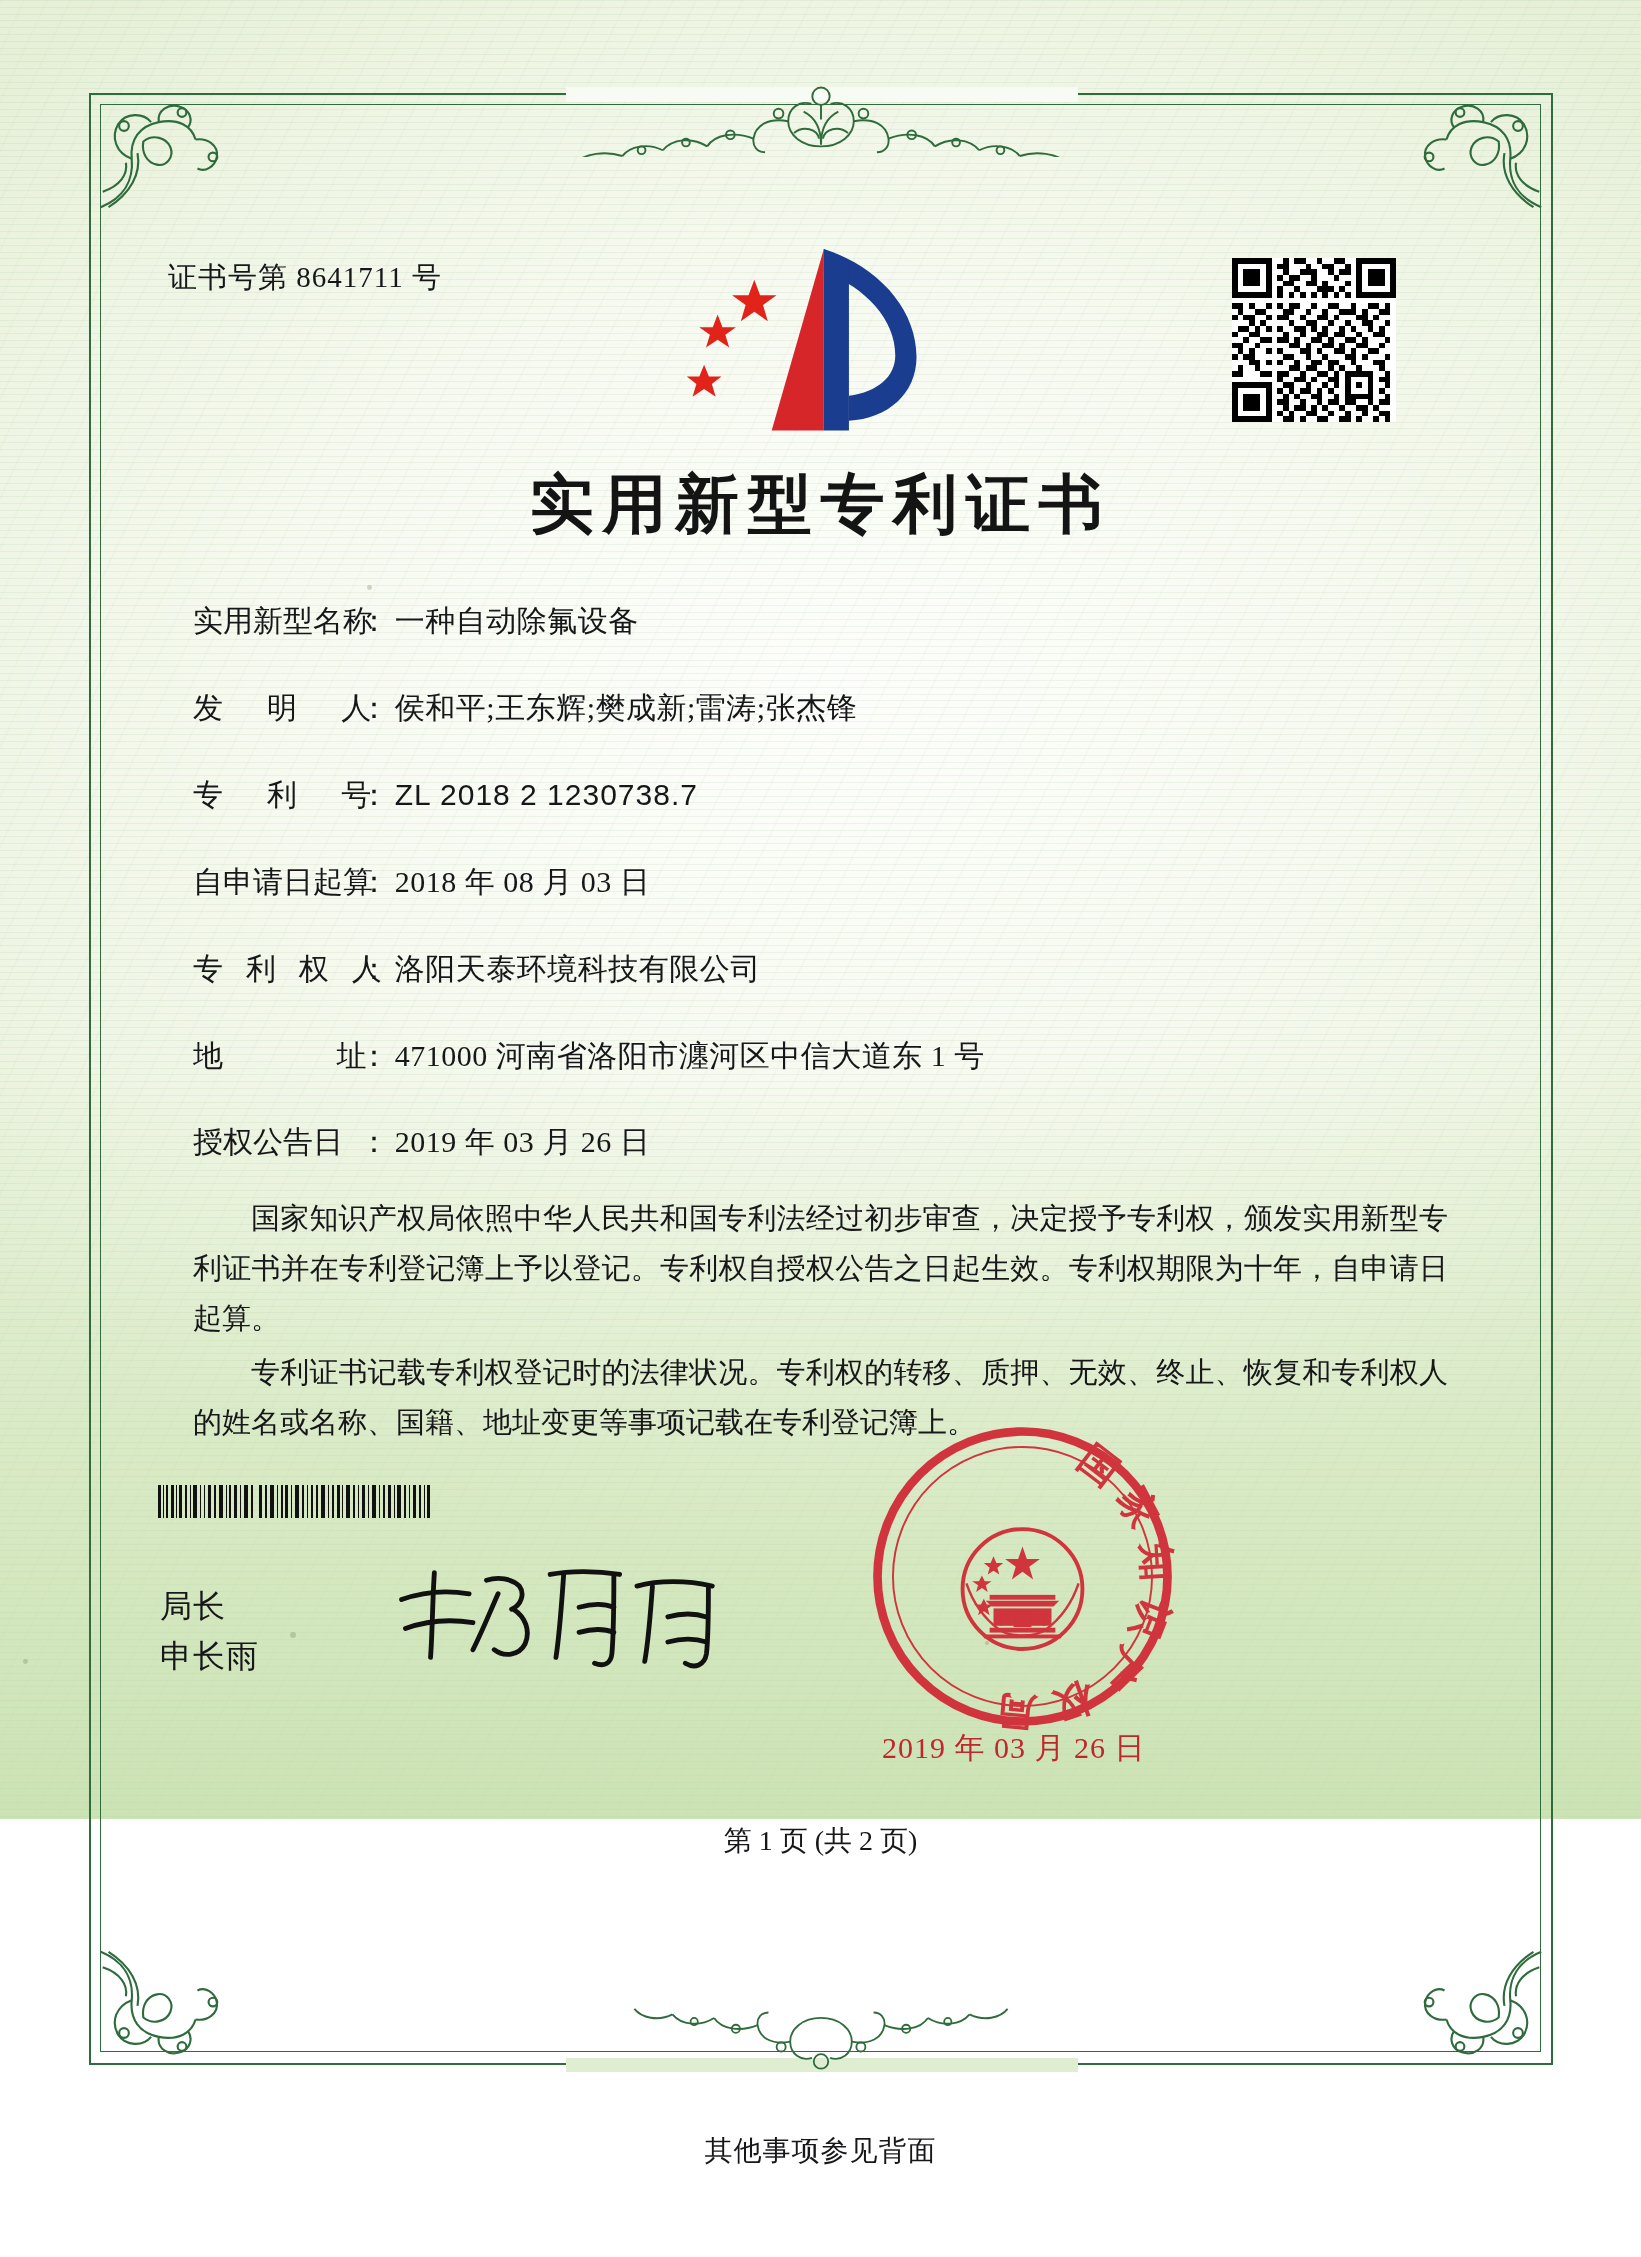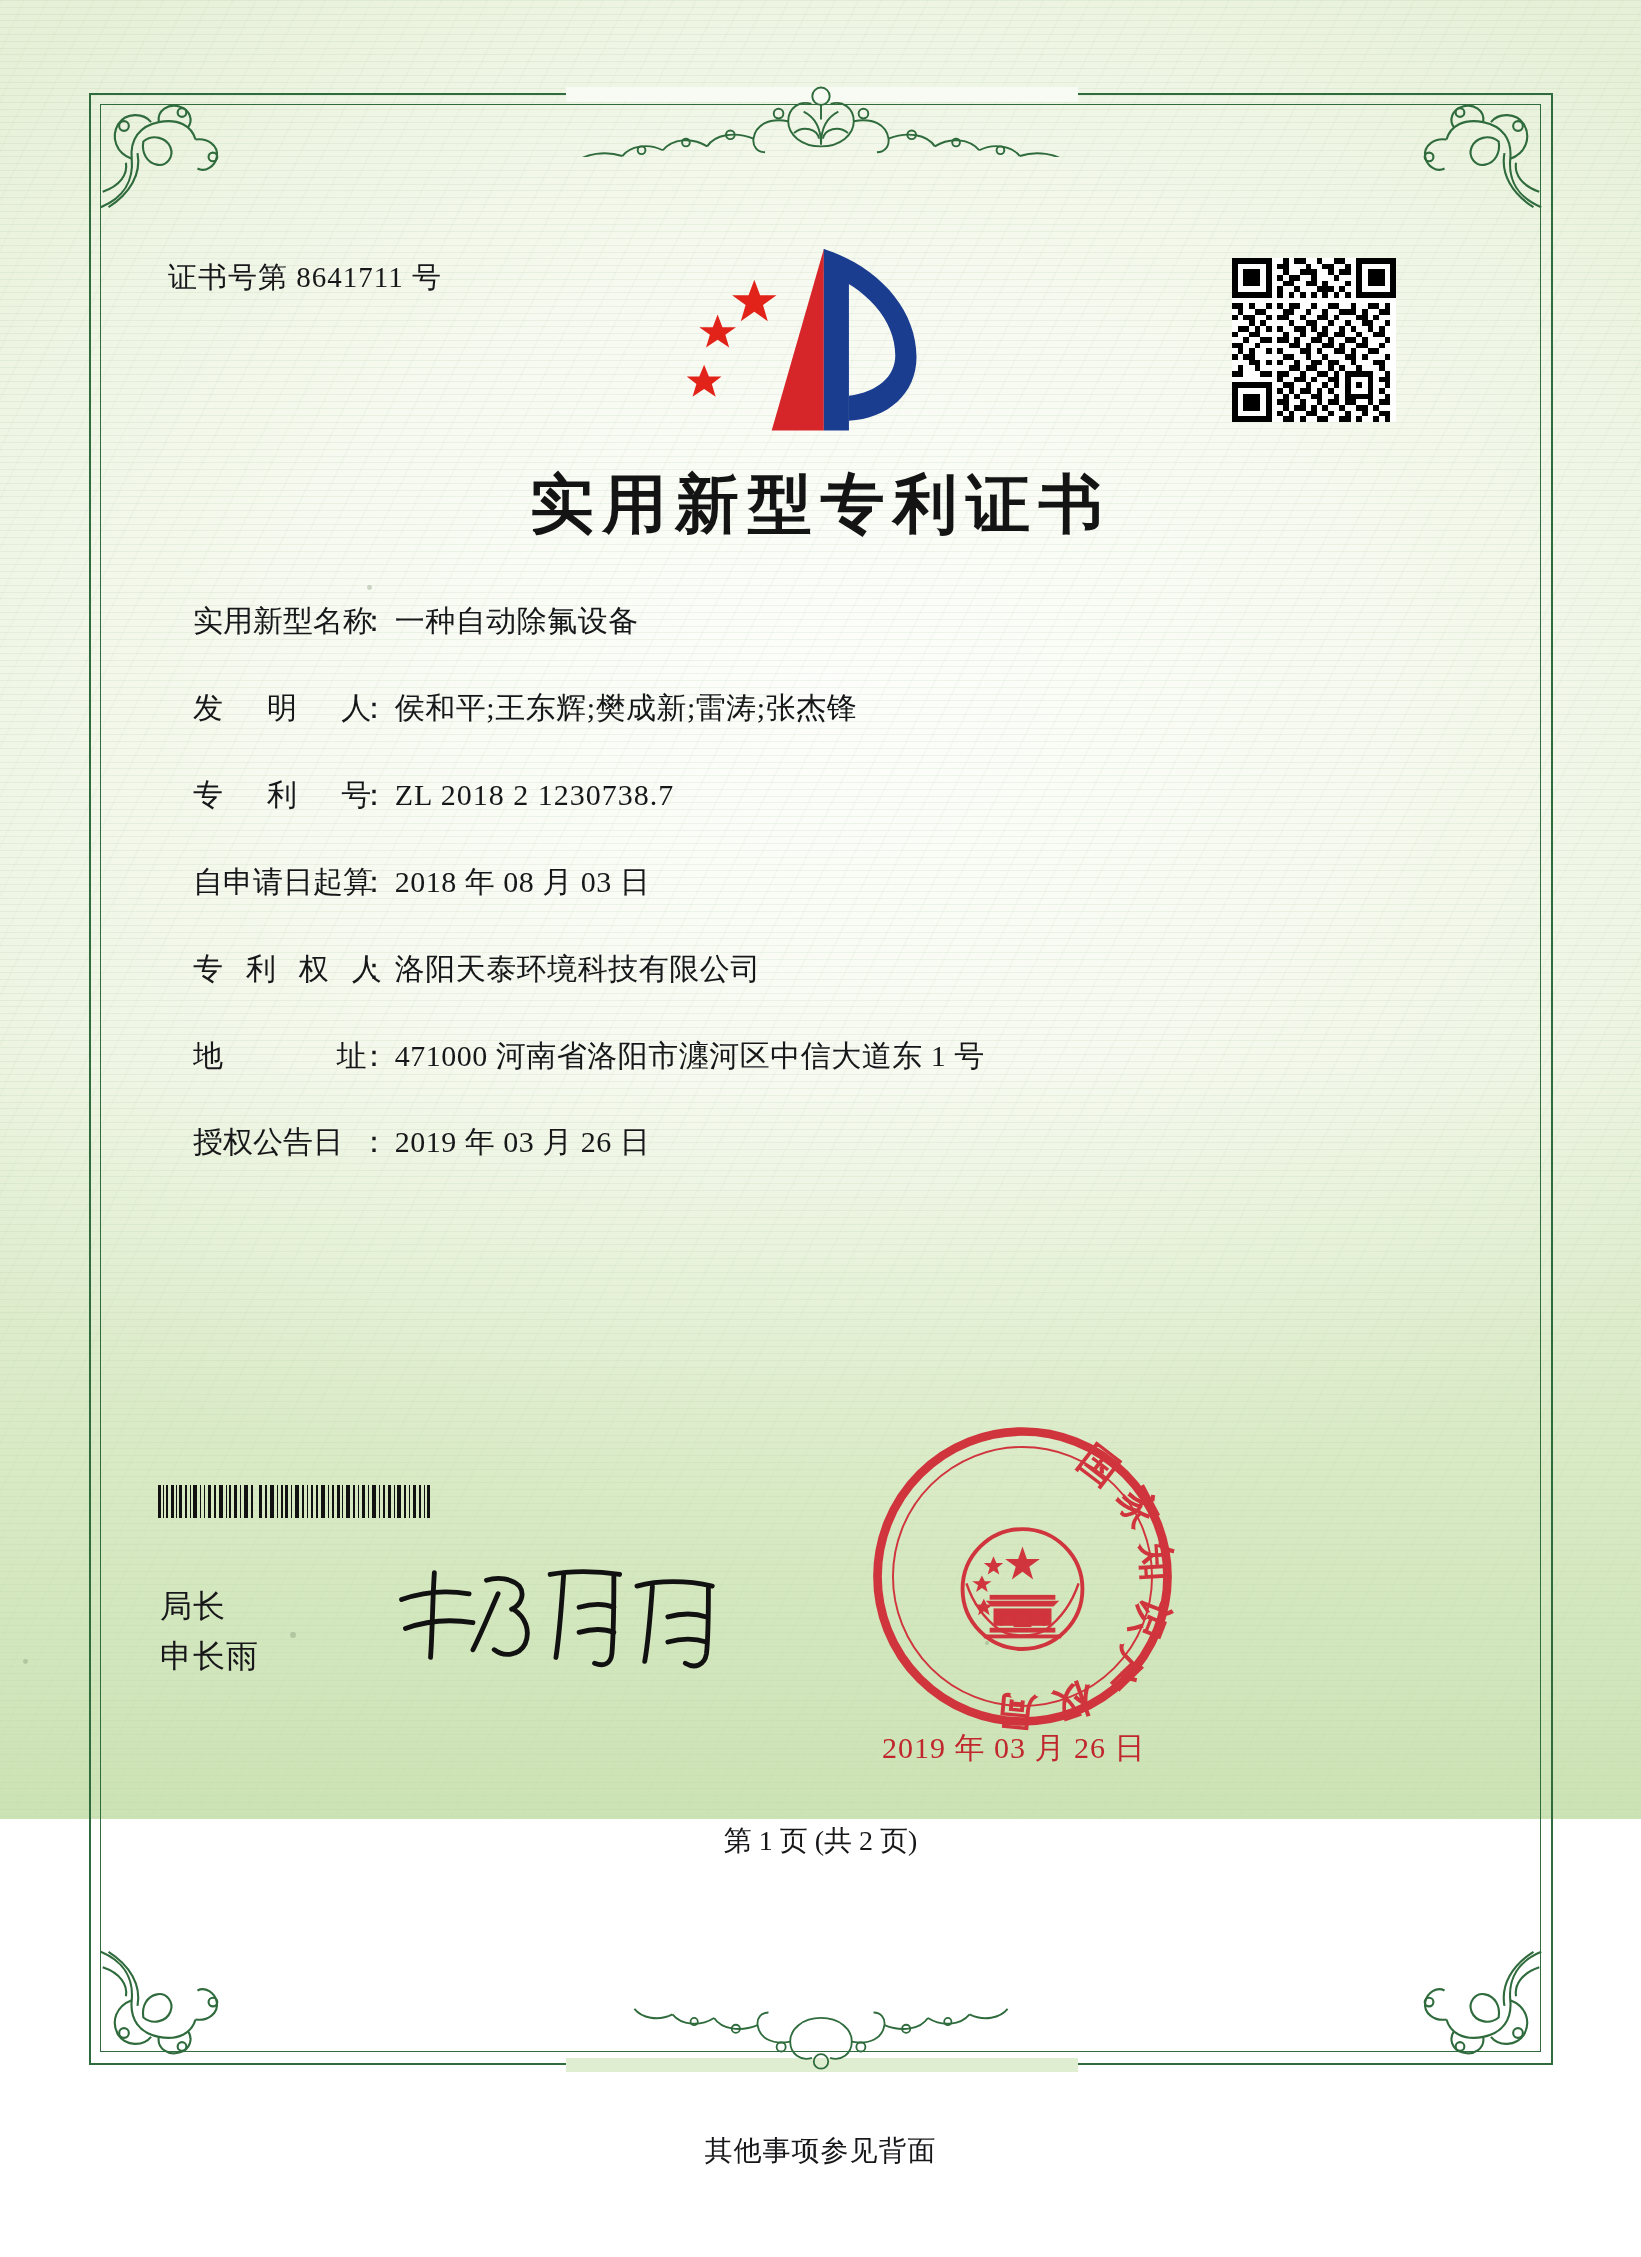--- a/index.html
+++ b/index.html
@@ -177,21 +177,21 @@
   .field-label {
     display: inline-block;
     width: 166px;
     letter-spacing: 0px;
   }
   .field-label.sp1 { letter-spacing: 18.3px; }
   .field-label.sp3 { letter-spacing: 7.7px; }
   .field-label.sp4 { letter-spacing: 53px; }
   .field-sep { margin-right: 5.8px; }
   .field-value { letter-spacing: 0.5px; }
-  .field-value.mono { font-family: Liberation Serif, serif; letter-spacing: 1px; }
+  .field-value.mono { font-family: Liberation Sans, sans-serif; letter-spacing: 1px; }
 
   #row-name   { top: 502px; }
   #row-inventor { top: 589px; }
   #row-patentno { top: 676px; }
   #row-appdate  { top: 763px; }
   #row-owner    { top: 850px; }
   #row-address  { top: 937px; }
   #row-grant    { top: 1023px; font-family: Liberation Serif, serif; }
 
   #grant-number-group {
@@ -679,20 +679,24 @@
 
     <div class="field-row" id="row-address">
       <span class="field-label sp4">地 址</span><span class="field-sep">：</span><span class="field-value">471000 河南省洛阳市瀍河区中信大道东 1 号</span>
     </div>
 
     <div class="field-row" id="row-grant">
       <span class="field-label">授权公告日</span><span class="field-sep">：</span><span class="field-value">2019 年 03 月 26 日</span>
     </div>
 
 
+    <div id="para-block">
+      <p>国家知识产权局依照中华人民共和国专利法经过初步审查，决定授予专利权，颁发实用新型专利证书并在专利登记簿上予以登记。专利权自授权公告之日起生效。专利权期限为十年，自申请日起算。</p>
+      <p>专利证书记载专利权登记时的法律状况。专利权的转移、质押、无效、终止、恢复和专利权人的姓名或名称、国籍、地址变更等事项记载在专利登记簿上。</p>
+    </div>
 
     <div id="barcode">
       <svg viewBox="0 0 320 34" shape-rendering="crispEdges">
         <g fill="#111111">
           <rect x="0" y="0" width="3" height="34"></rect>
             <rect x="5" y="0" width="1" height="34"></rect>
           <rect x="8" y="0" width="2" height="34"></rect>
             <rect x="13" y="0" width="4" height="34"></rect>
           <rect x="19" y="0" width="1" height="34"></rect>
             <rect x="22" y="0" width="3" height="34"></rect>

